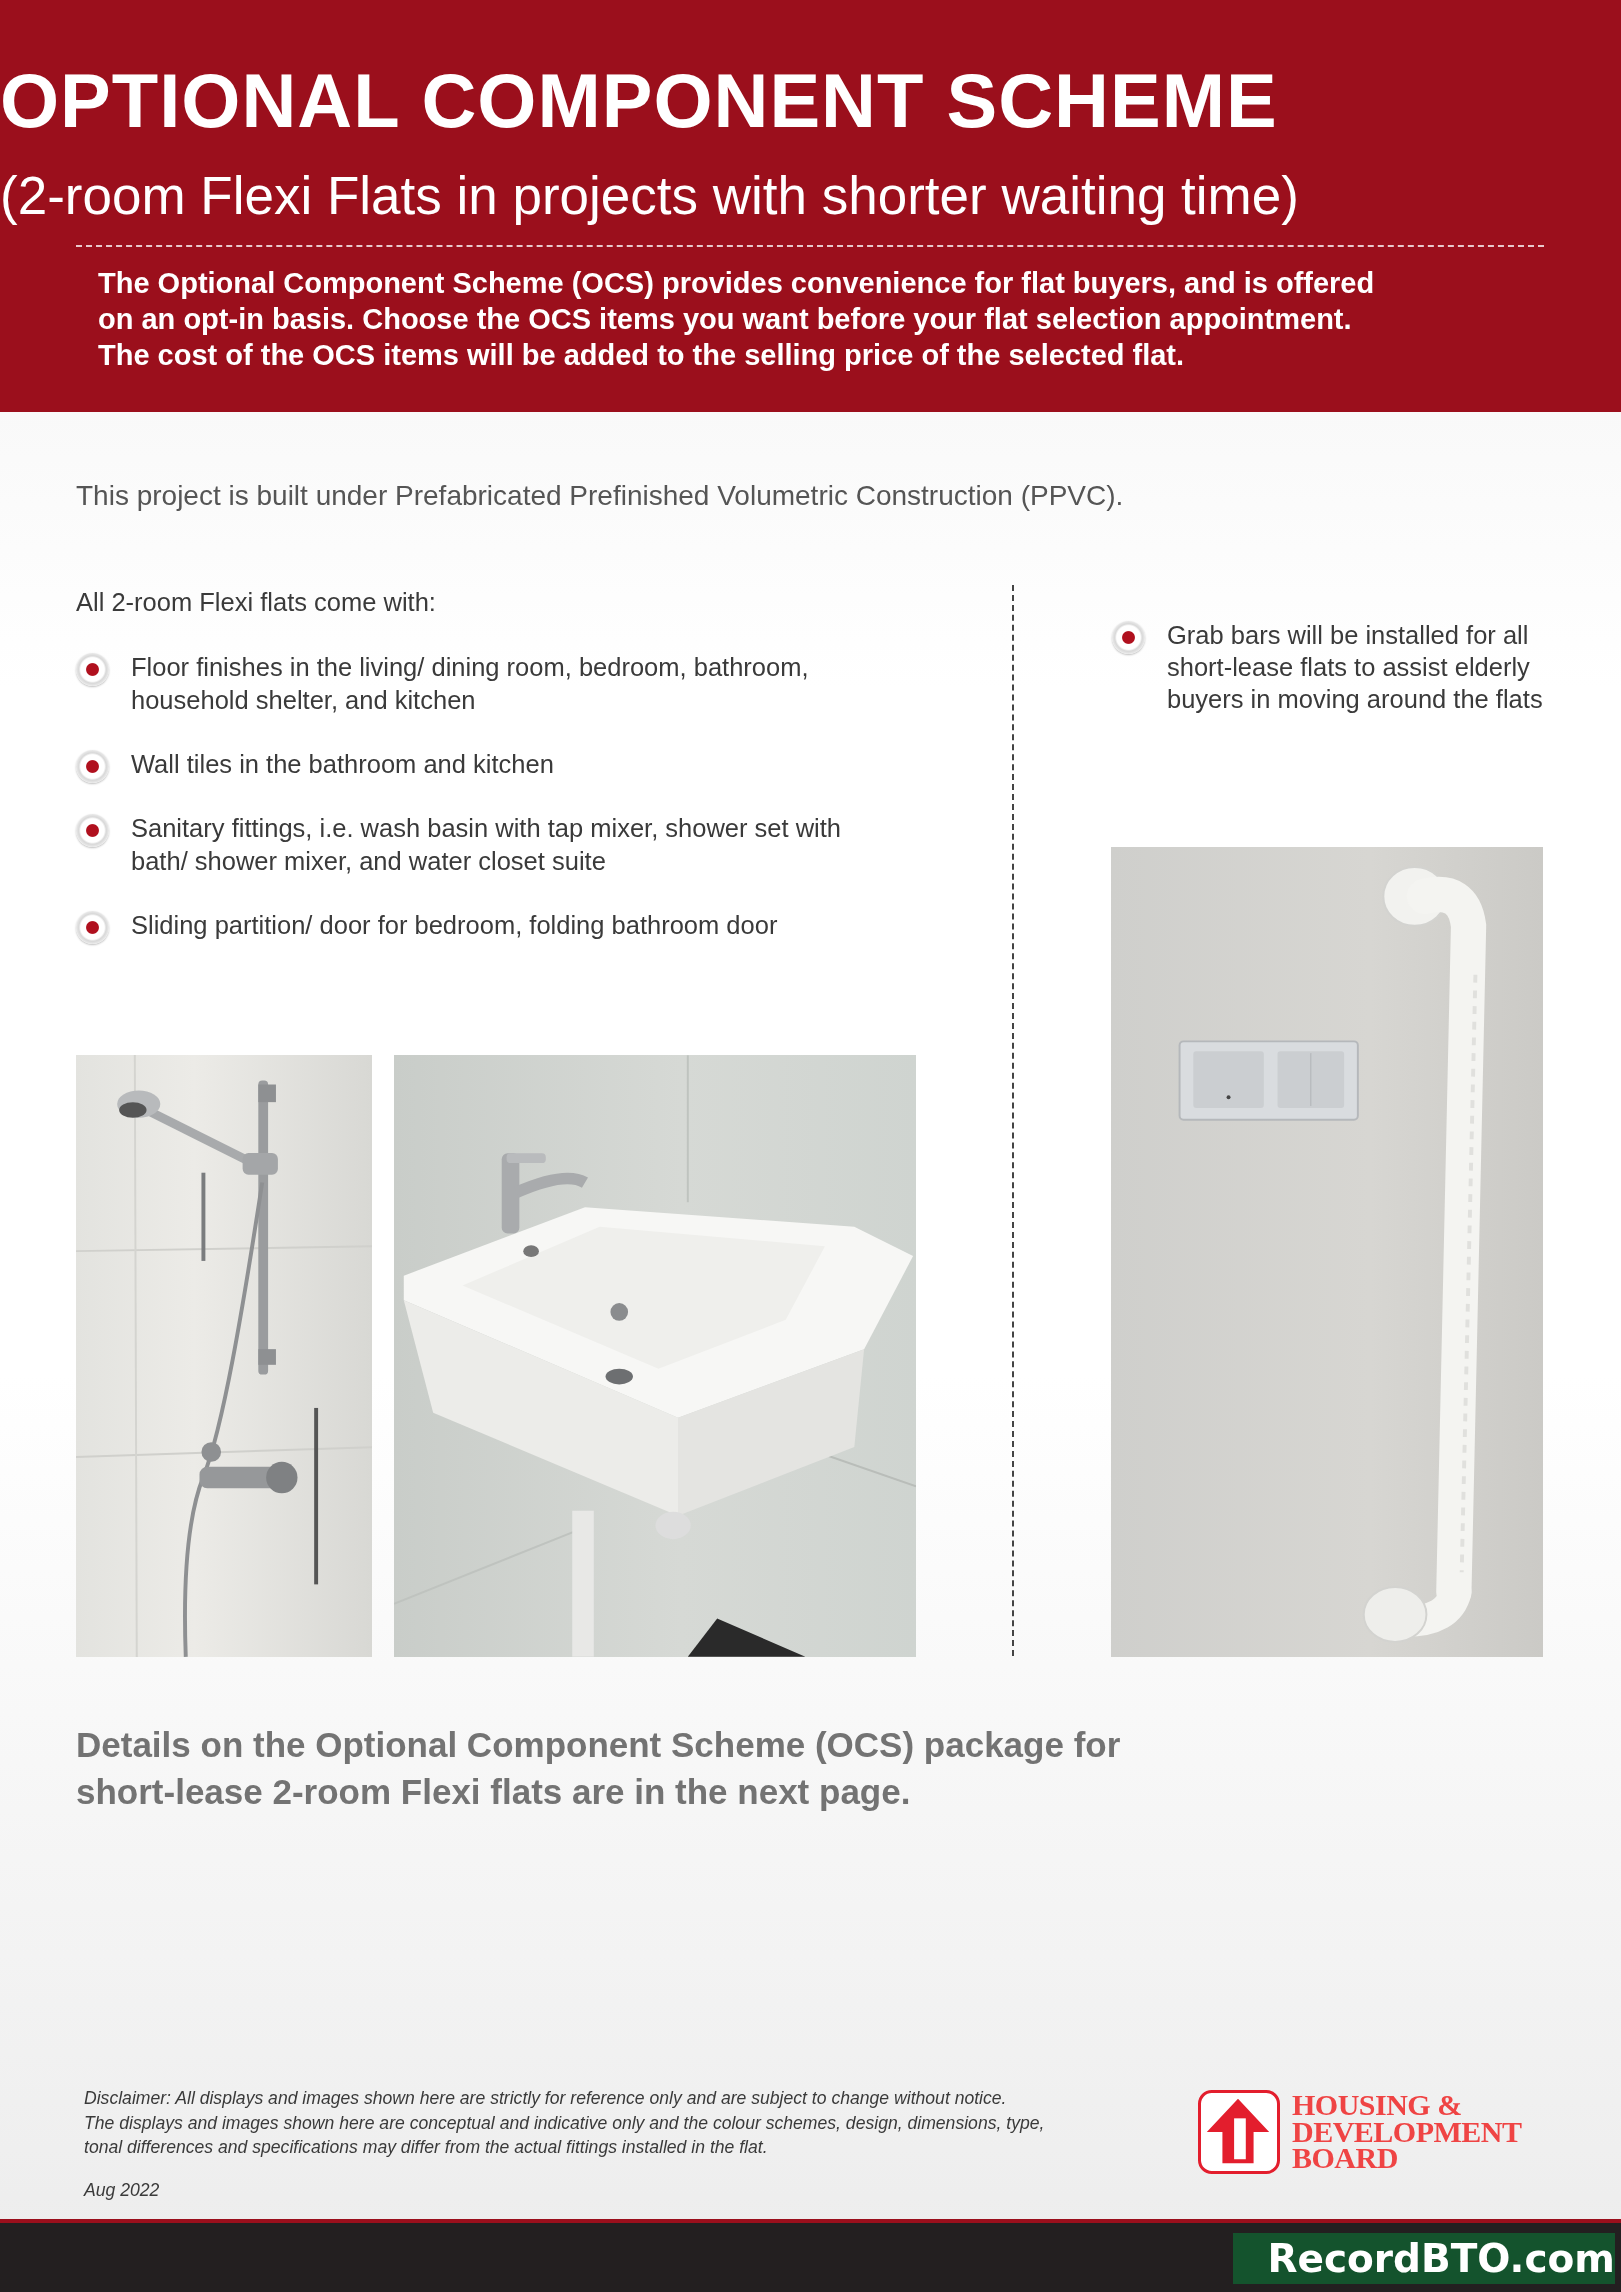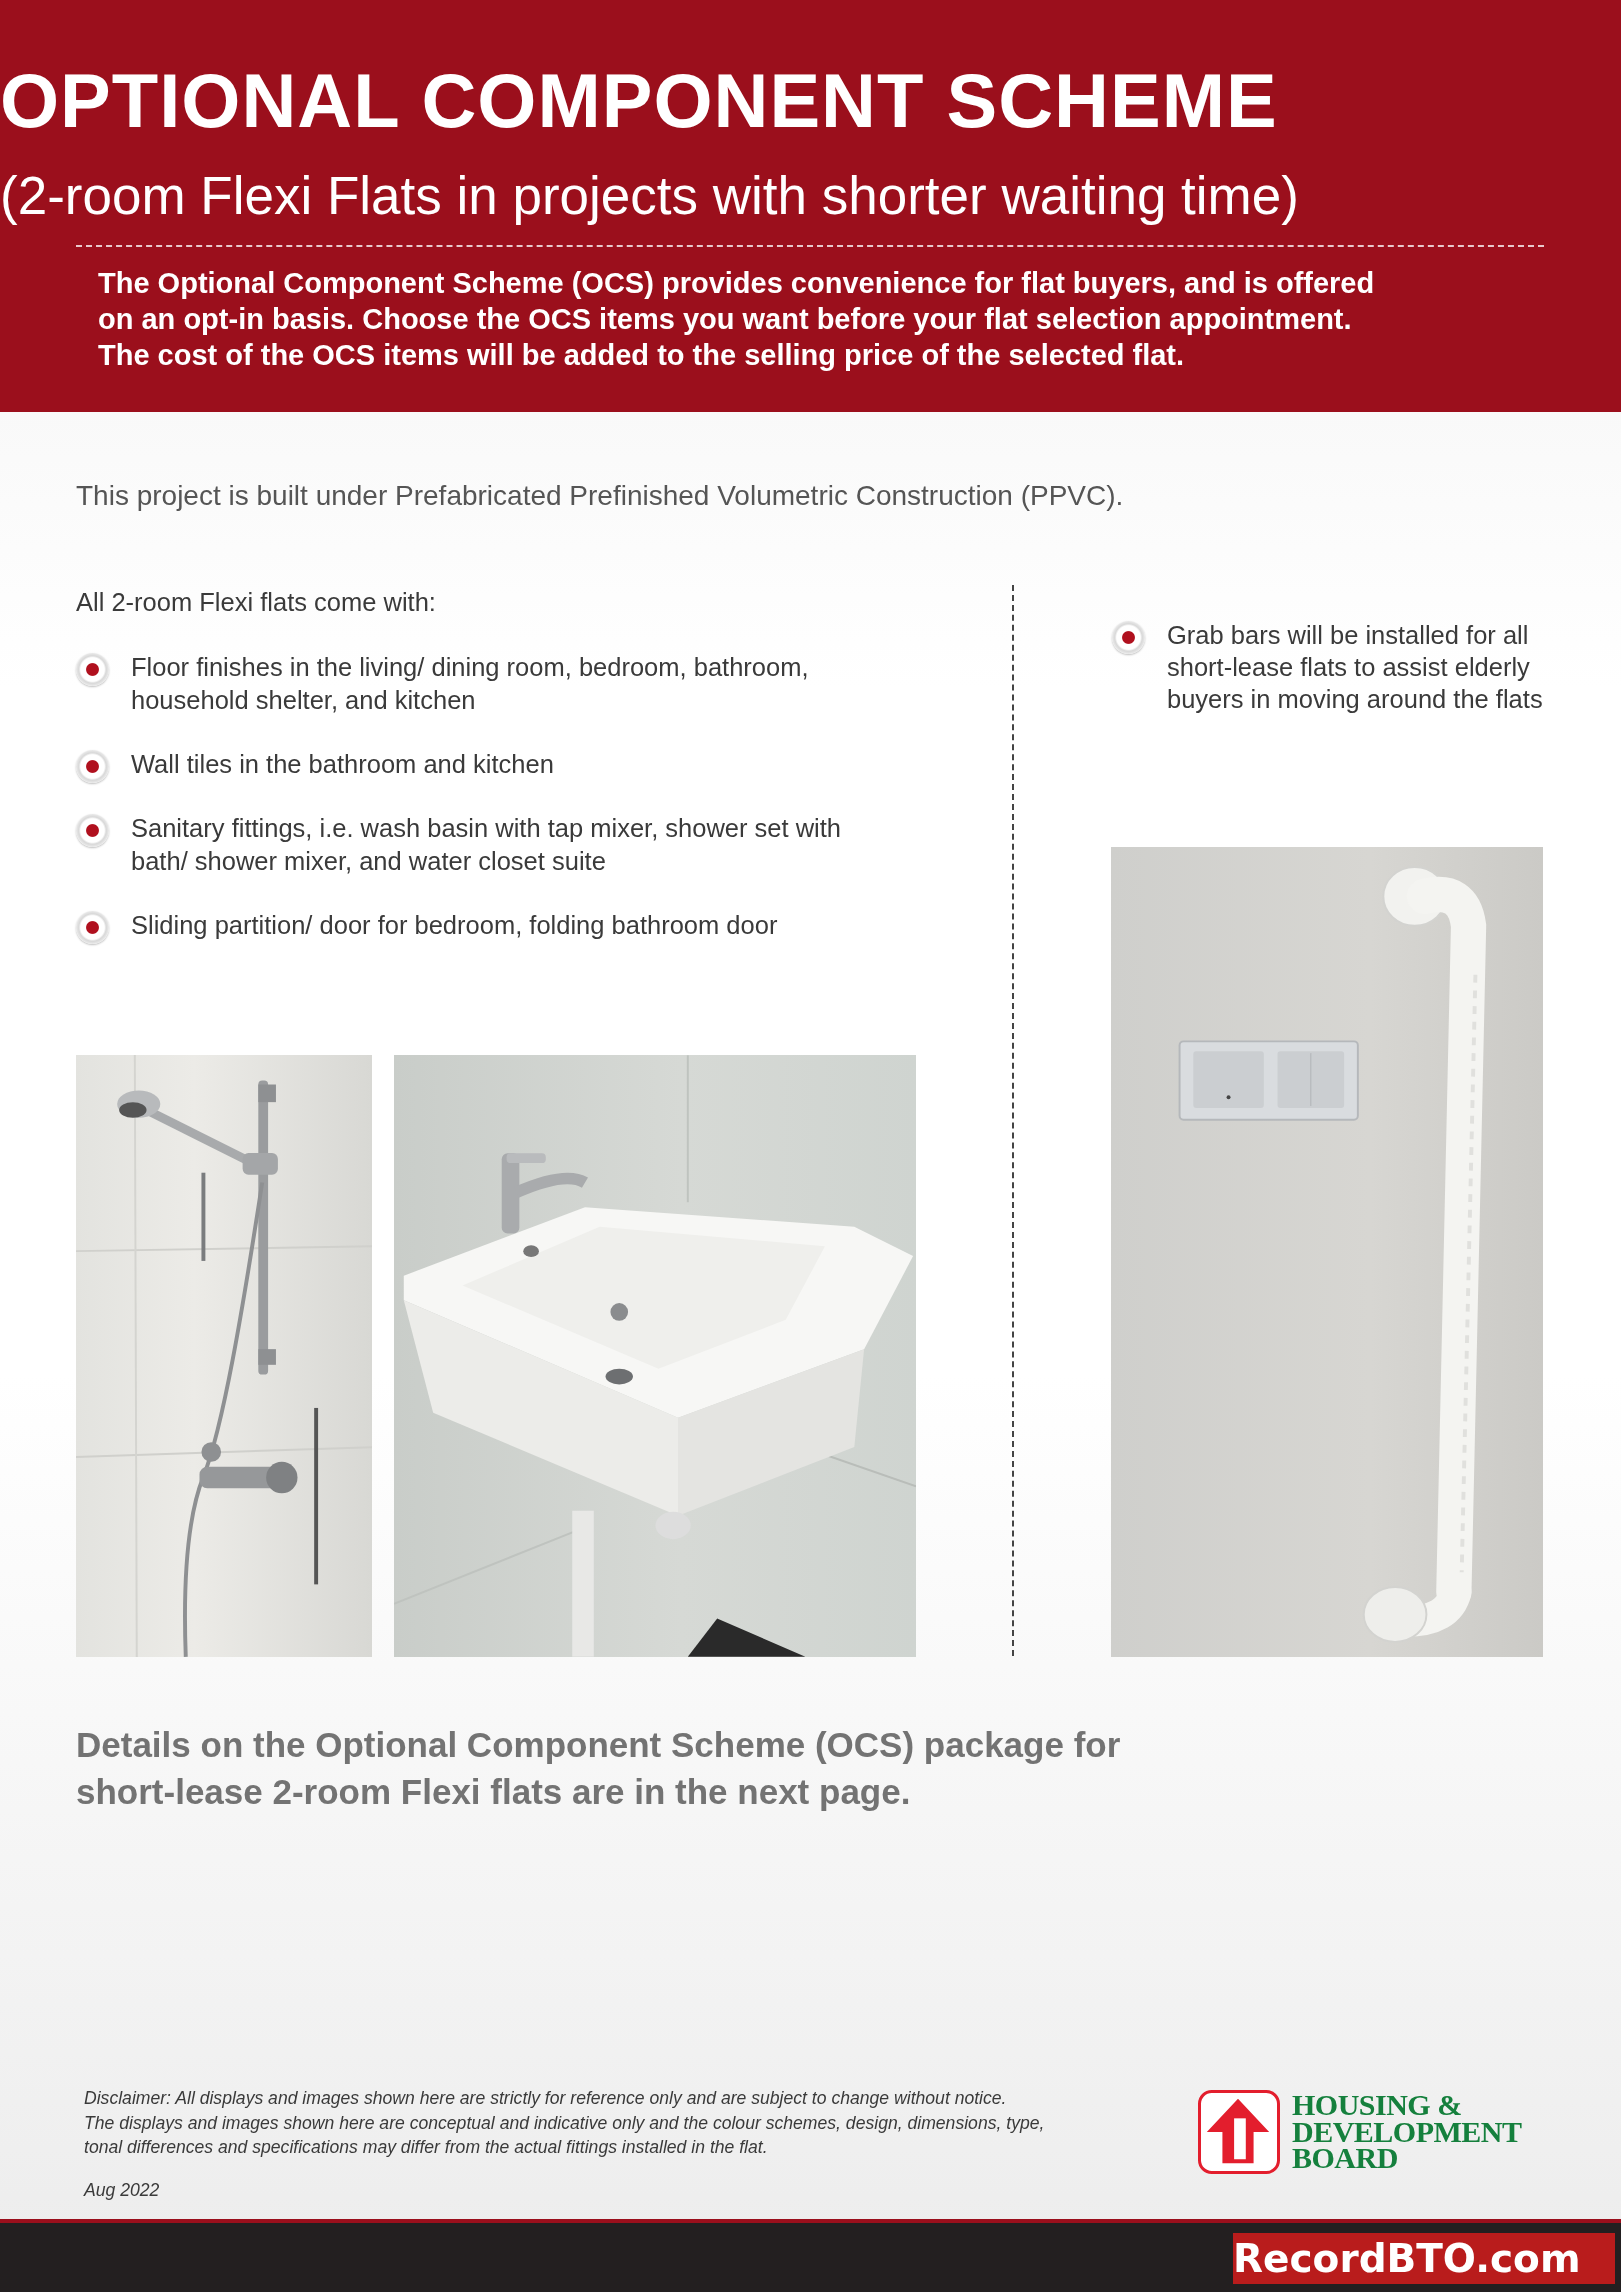--- a/index.html
+++ b/index.html
@@ -79,28 +79,28 @@
     font-size: 17.6px; font-style: italic; color: #3a3a3a;
   }
   .logo { position: absolute; left: 1198px; top: 2090px; width: 353px; height: 88px; }
   .logo-mark {
     position: absolute; left: 0; top: 0; width: 82px; height: 84px;
     border: 3.9px solid #e31e2d; border-radius: 13.7px; background: #fff;
   }
   .logo-text {
     position: absolute; left: 94px; top: 2px;
     font-family: "Liberation Serif", serif; font-weight: bold; font-size: 30px; line-height: 26.5px;
-    color: #15803d; letter-spacing: -0.5px;
+    color: #ef4444; letter-spacing: -0.5px;
   }
   .footer-line { position: absolute; left: 0; top: 2219px; width: 1621px; height: 3.9px; background: #9b0f1c; }
   .footer { position: absolute; left: 0; top: 2223px; width: 1621px; height: 70px; background: #231f20; }
   .watermark {
     position: absolute; left: 1233px; top: 2233px; width: 382px; height: 51px;
-    background: #b91c1c; color: #fff; font-family: "DejaVu Sans", sans-serif;
-    font-weight: bold; font-size: 39px; line-height: 51px; text-align: left;
+    background: #14532d; color: #fff; font-family: "DejaVu Sans", sans-serif;
+    font-weight: bold; font-size: 39px; line-height: 51px; text-align: right;
   }
 </style>
 </head>
 <body>
 
 <div class="header">
   <h1>OPTIONAL COMPONENT SCHEME</h1>
   <h2>(2-room Flexi Flats in projects with shorter waiting time)</h2>
   <div class="dash"></div>
   <div class="intro">

